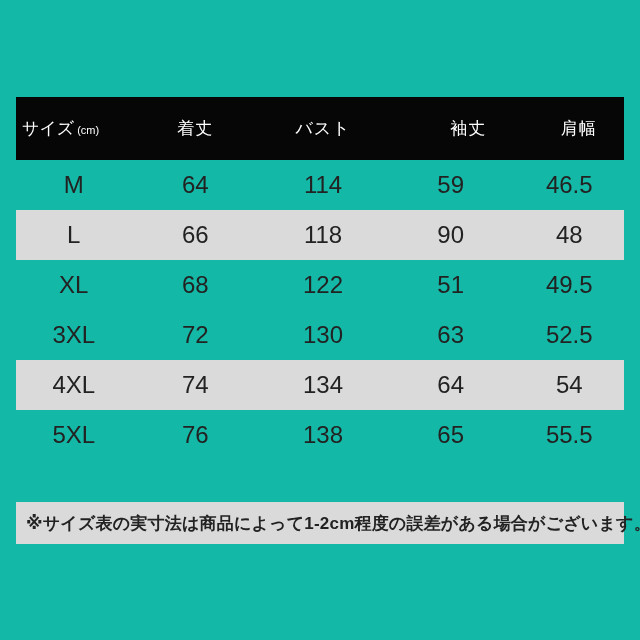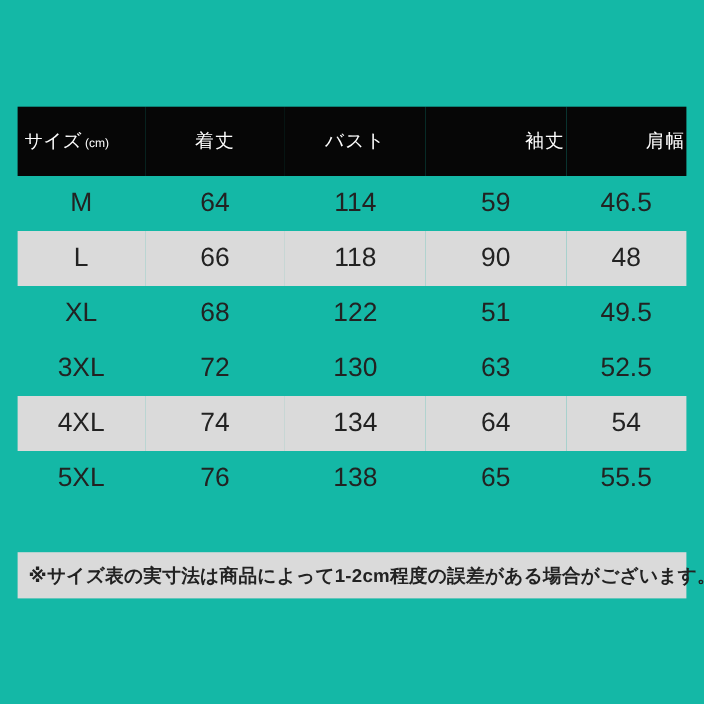--- a/index.html
+++ b/index.html
@@ -31,22 +31,22 @@
     height: 61px;
     text-align: center;
     letter-spacing: 1px;
     vertical-align: middle;
   }
   thead th.col-size {
     text-align: left;
     padding-left: 6px;
     letter-spacing: 0;
   }
-  thead th.shift-lg { padding-left: 36px; text-align: right; }
-  thead th.shift-sm { padding-left: 20px; text-align: right; }
+  thead th.shift-lg { padding-left: 36px; }
+  thead th.shift-sm { padding-left: 20px; }
   .unit {
     font-size: 11px;
     margin-left: 3px;
     letter-spacing: 0;
   }
   tbody td {
     height: 48px;
     text-align: center;
     vertical-align: middle;
     font-size: 24px;

